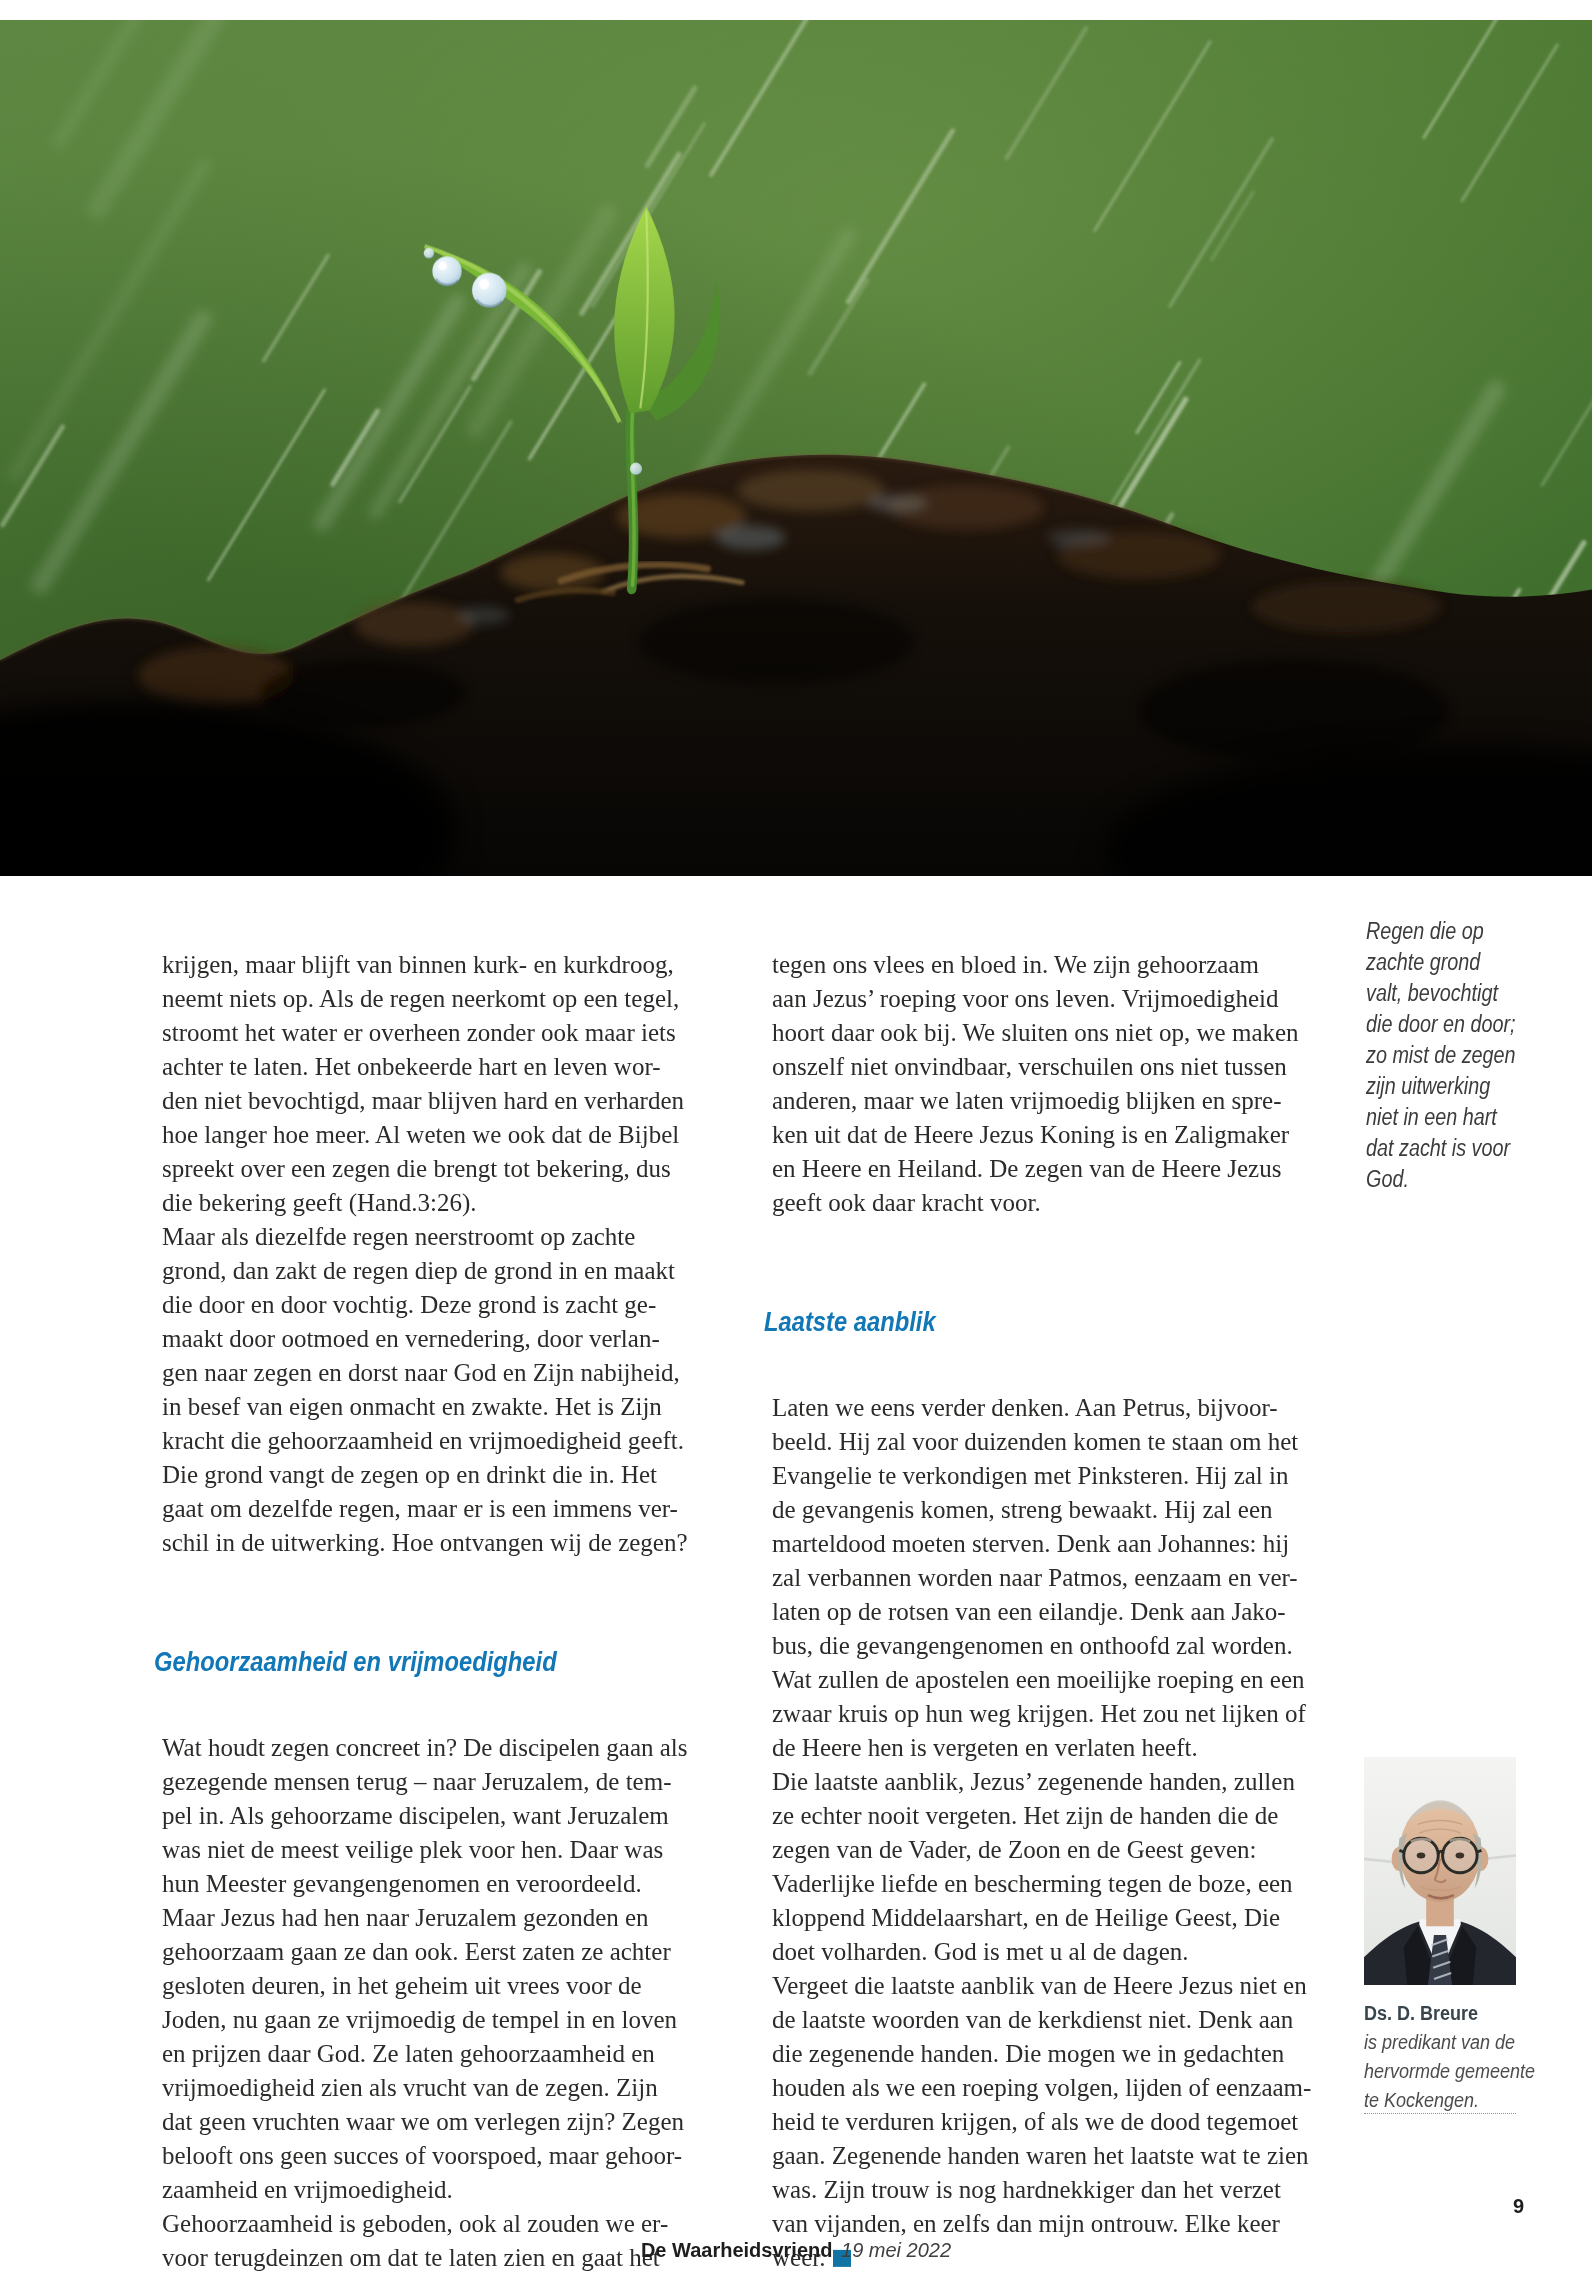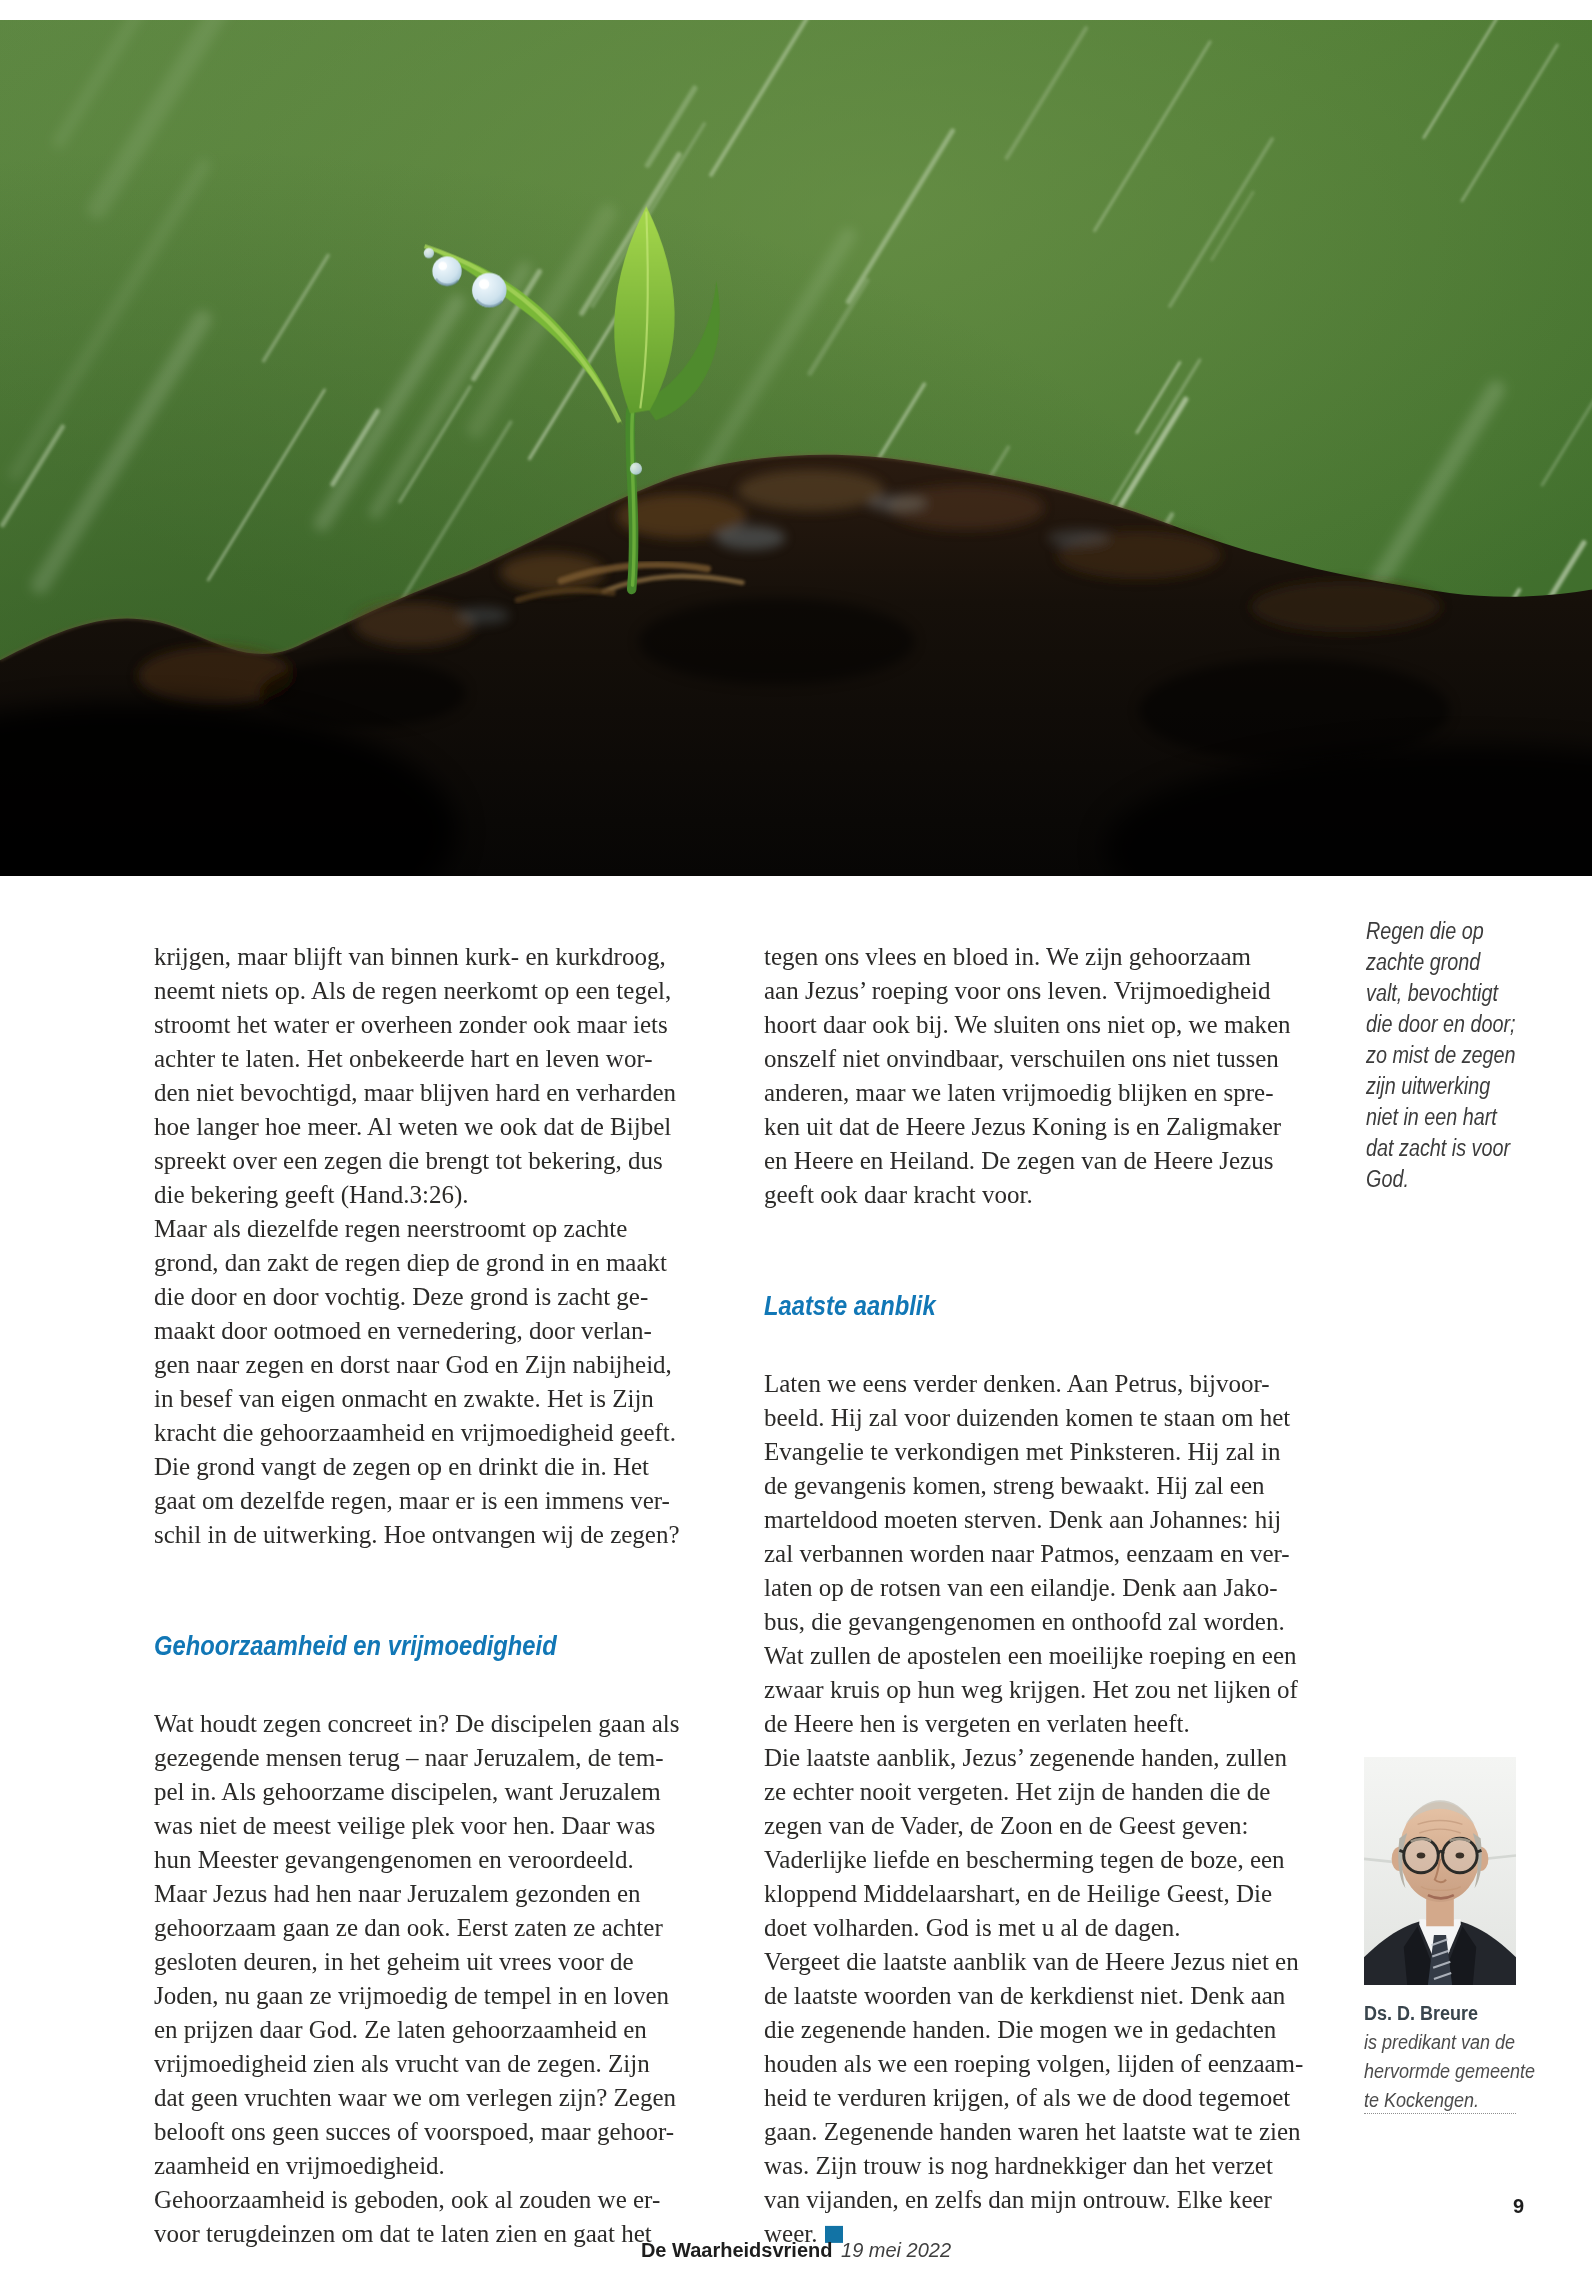--- a/index.html
+++ b/index.html
@@ -4,21 +4,21 @@
 <style>
   html,body{margin:0;padding:0;background:#ffffff;}
   .page{position:relative;width:1592px;height:2295px;background:#ffffff;overflow:hidden;
         font-family:"Liberation Serif",serif;color:#2c2b29;}
   .hero{position:absolute;left:0;top:20px;width:1592px;height:856px;}
   .hero svg{display:block;width:100%;height:100%;}
   .col{position:absolute;top:906px;width:595px;font-size:25px;line-height:34px;
        color:#2c2b29;white-space:pre-line;text-align:left;}
   .col-left{left:154px;}
   .col-right{left:764px;}
-  .body-p{margin:0;}
+  .body-p{margin:8px;}
   .section-h{margin:43px 0 10.4px 0;font-family:"Liberation Sans",sans-serif;
              font-weight:bold;font-style:italic;font-size:27px;line-height:34px;
              transform:scaleX(.88);transform-origin:0 50%;white-space:nowrap;}
   .end-square{display:inline-block;width:17.3px;height:17.3px;margin-left:7.8px;
               transform:translateY(0.9px);}
   .pullquote{position:absolute;left:1366px;top:916px;width:203px;
              font-family:"Liberation Sans",sans-serif;font-style:italic;font-weight:500;
              font-size:23px;line-height:31px;color:#3c3c3c;white-space:pre-line;
              transform:scaleX(.86);transform-origin:0 0;}
   .portrait{position:absolute;left:1364px;top:1757px;width:152px;height:228px;overflow:hidden;}

